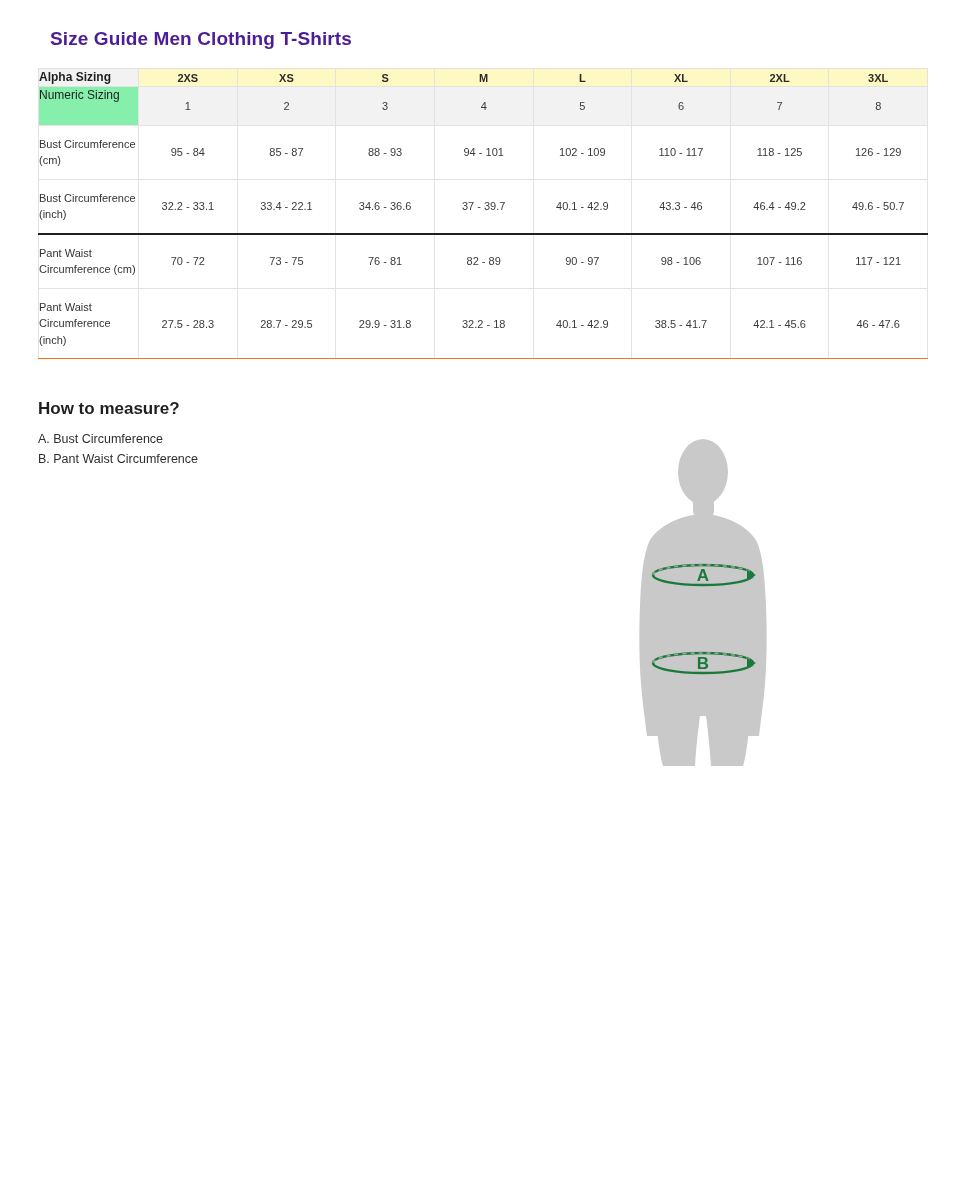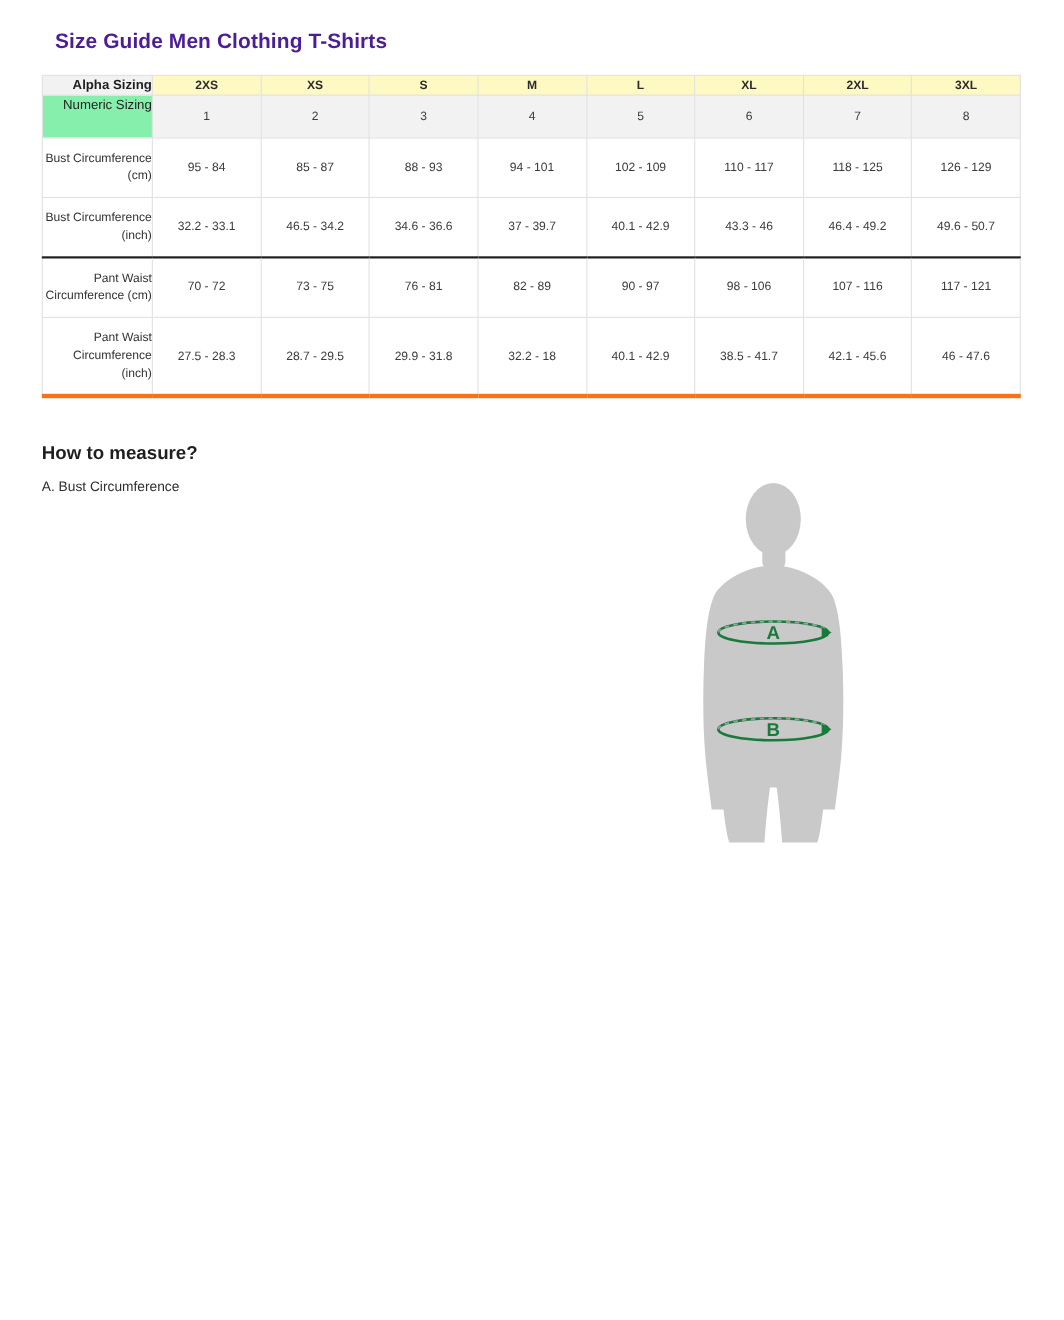--- a/index.html
+++ b/index.html
@@ -35,21 +35,21 @@
     border: 1px solid #e2e2e2;
     padding: 0;
     vertical-align: middle;
   }
   .row-label {
     width: 100px;
     padding: 8px 10px;
     font-size: 11px;
     line-height: 1.45;
     color: #333;
-    text-align: right;
+    text-align: left;
   }
   .hdr-label {
     font-size: 12px;
     font-weight: bold;
     color: #1f1f1f;
   }
   .sub-label {
     font-size: 12px;
     color: #1f1f1f;
   }
@@ -71,21 +71,21 @@
     font-size: 11px;
     color: #3a3a3a;
     background: #f2f2f2;
     padding: 14px 4px 20px 4px;
     text-align: center;
   }
   tr.hdr-row .row-label { background: #f2f2f2; }
   tr.numeric-row .row-label { background: #86efac; padding-bottom: 20px; }
   tr.bust-cm td { padding-top: 14px; padding-bottom: 14px; }
   tr.pant-cm td { border-top: 2px solid #1f1f1f; }
-  tr.pant-inch td { border-bottom: 4px solid #f97316; }
+  tr.pant-inch td { border-bottom: 1px solid #f97316; }
   tr.bust-cm .row-label, tr.bust-inch .row-label,
   tr.pant-cm .row-label, tr.pant-inch .row-label {
     line-height: 1.5;
     padding-top: 10px;
     padding-bottom: 10px;
   }
   .measure-title {
     font-size: 17px;
     font-weight: bold;
     color: #1f1f1f;
@@ -142,21 +142,21 @@
         <td class="cell">88 - 93</td>
         <td class="cell">94 - 101</td>
         <td class="cell">102 - 109</td>
         <td class="cell">110 - 117</td>
         <td class="cell">118 - 125</td>
         <td class="cell">126 - 129</td>
       </tr>
       <tr class="bust-inch">
         <td class="row-label">Bust Circumference (inch)</td>
         <td class="cell">32.2 - 33.1</td>
-        <td class="cell">46.5 - 34.2</td>
+        <td class="cell">33.4 - 22.1</td>
         <td class="cell">34.6 - 36.6</td>
         <td class="cell">37 - 39.7</td>
         <td class="cell">40.1 - 42.9</td>
         <td class="cell">43.3 - 46</td>
         <td class="cell">46.4 - 49.2</td>
         <td class="cell">49.6 - 50.7</td>
       </tr>
       <tr class="pant-cm">
         <td class="row-label">Pant Waist Circumference (cm)</td>
         <td class="cell">70 - 72</td>
@@ -177,20 +177,21 @@
         <td class="cell">40.1 - 42.9</td>
         <td class="cell">38.5 - 41.7</td>
         <td class="cell">42.1 - 45.6</td>
         <td class="cell">46 - 47.6</td>
       </tr>
     </tbody>
   </table>
 
   <h2 class="measure-title">How to measure?</h2>
   <div class="measure-line">A. Bust Circumference</div>
+  <div class="measure-line">B. Pant Waist Circumference</div>
 
 </div>
 
 <div class="figure-wrap">
   <svg width="240" height="360" viewBox="0 0 240 360" xmlns="http://www.w3.org/2000/svg">
     <g fill="#c9c9c9">
 
       <ellipse cx="108" cy="42" rx="25" ry="33"></ellipse>
 
       <rect x="98" y="66" width="21" height="22" rx="7"></rect>

